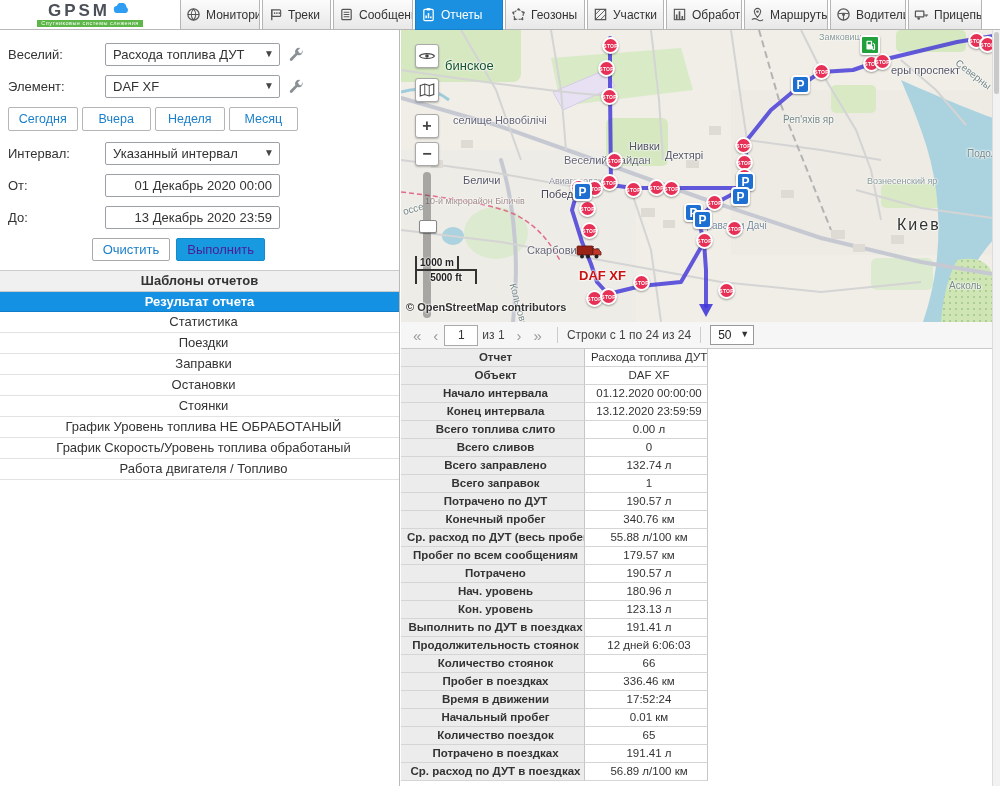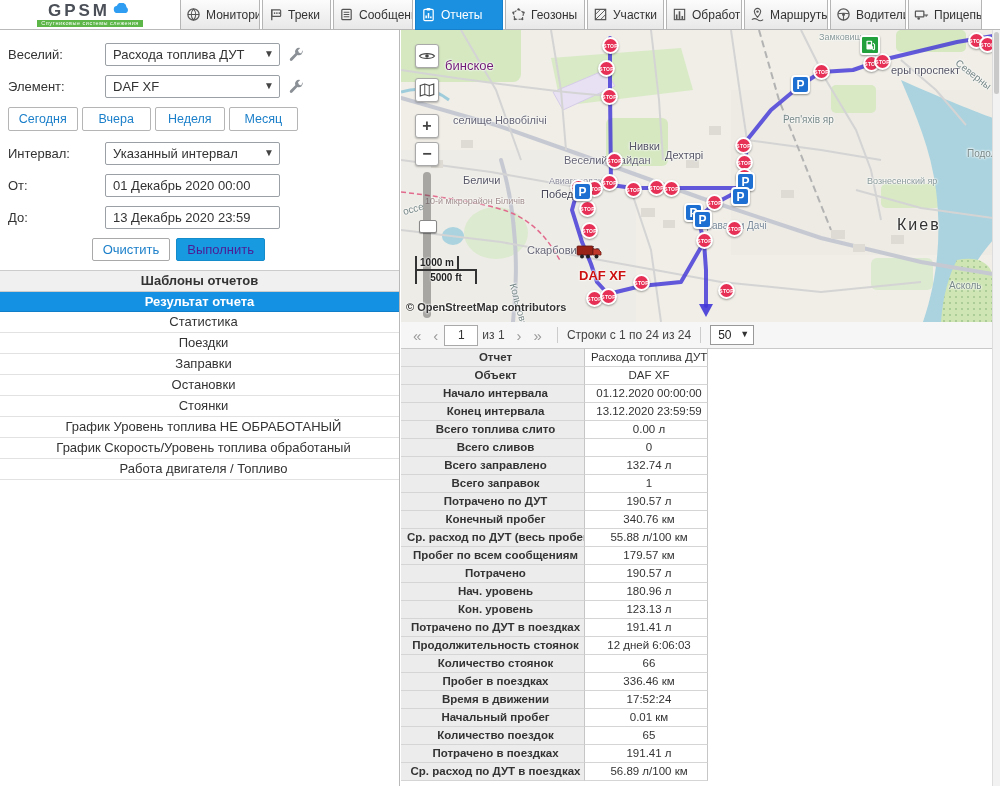--- a/index.html
+++ b/index.html
@@ -37,21 +37,21 @@
   
   .left{position:absolute;top:30px;left:0;width:400px;bottom:0;background:#fff;
         border-right:1px solid #b9b9b9;box-sizing:border-box;}
   .form{padding:13px 0 0 8px;}
   .frow{display:flex;align-items:center;margin-bottom:9px;}
   .flabel{width:97px;font-size:13px;color:#333;flex:none;}
   .fselect,.finput{box-sizing:border-box;width:175px;height:23px;border:1px solid #9aa0a6;border-radius:2px;
         background:#fff;font-size:13px;color:#333;padding:0 18px 0 7px;position:relative;
         display:flex;align-items:center;white-space:nowrap;overflow:hidden;}
   .finput{padding-right:7px;font-family:"Liberation Sans",sans-serif;}
-  input.finput{line-height:21px;}
+  input.finput{line-height:21px;text-align:right;}
   .fselect .arr{position:absolute;right:5px;top:4px;font-size:10px;color:#444;}
   .wrench{margin-left:8px;width:16px;height:16px;cursor:pointer;flex:none;}
   .quick{display:flex;gap:4px;width:290px;margin:3px 0 11px 0;}
   .qbtn{flex:1;height:22px;background:#fff;border:1px solid #b5b5b5;border-radius:2px;
         color:#1b7fc9;font-size:12.5px;display:flex;align-items:center;justify-content:center;cursor:pointer;}
   .actions{display:flex;justify-content:flex-end;gap:6px;width:257px;margin-top:2px;}
   .btn{height:23px;padding:0 10px;font-size:13px;border-radius:2px;display:flex;align-items:center;cursor:pointer;box-sizing:border-box;}
   .btn.ghost{background:#fff;border:1px solid #a9a9a9;color:#1b7fc9;}
   .btn.primary{background:#189ae1;border:1px solid #148ccc;color:#4c1d95;}
   .sec-head{margin-top:9px;height:20px;line-height:20px;text-align:center;font-weight:bold;font-size:13px;
@@ -370,21 +370,21 @@
 
         <g stroke="#4237d8" stroke-width="4" fill="none" stroke-linejoin="round" stroke-linecap="round" opacity="0.82">
           <path d="M592,6 L556,12 481,30 452,40 420,42 400,55 370,80 346,110 343,150 343,158 270,158 232,158 210,155 209,60 209,8"></path>
           <path d="M209,155 177,158 171,180 181,212 190,234 196,252 207,264 240,256 280,252 303,212 297,188 313,174 343,158"></path>
           <path d="M303,212 305,240 305,276"></path>
         </g>
         <polygon points="298,274 312,274 305,287" fill="#4237d8" opacity="0.9"></polygon>
       </svg>
 
       <div class="mlayer" id="labels-layer">
-          <span class="mlabel" style="left: 44px; top: 28px; font-size: 13px; color: #701a75;">бинское</span>
+          <span class="mlabel" style="left: 44px; top: 28px; font-size: 13px; color: #14532d;">бинское</span>
           <span class="mlabel" style="left: 52px; top: 84px; font-size: 11px; color: rgb(102, 102, 119);">селище Новобілічі</span>
           <span class="mlabel" style="left: 163px; top: 124px; font-size: 11px; color: rgb(102, 102, 119);">Веселий Майдан</span>
           <span class="mlabel" style="left: 228px; top: 110px; font-size: 11px; color: rgb(85, 85, 102);">Нивки</span>
           <span class="mlabel" style="left: 264px; top: 119px; font-size: 11px; color: rgb(85, 85, 102);">Дехтярі</span>
           <span class="mlabel" style="left: 62px; top: 144px; font-size: 11px; color: rgb(85, 85, 102);">Беличи</span>
           <span class="mlabel" style="left: 24px; top: 166px; font-size: 9px; color: rgb(160, 141, 141);">10-й мікрорайон Біличів</span>
           <span class="mlabel" style="left: 140px; top: 158px; font-size: 11px; color: rgb(68, 68, 85);">Победы</span>
           <span class="mlabel" style="left: 148px; top: 146px; font-size: 9px; color: rgb(136, 136, 153);">Авиагородок</span>
           <span class="mlabel" style="left: 382px; top: 84px; font-size: 10px; color: rgb(119, 136, 136);">Реп'яхів яр</span>
           <span class="mlabel" style="left: 490px; top: 34px; font-size: 11px; color: rgb(85, 85, 102);">еры проспект</span>
@@ -549,21 +549,21 @@
         </div>
         <div class="kvrow">
           <div class="kvl">Нач. уровень</div>
           <div class="kvv">180.96 л</div>
         </div>
         <div class="kvrow">
           <div class="kvl">Кон. уровень</div>
           <div class="kvv">123.13 л</div>
         </div>
         <div class="kvrow">
-          <div class="kvl">Потрачено по ДУТ в поездках</div>
+          <div class="kvl">Выполнить по ДУТ в поездках</div>
           <div class="kvv">191.41 л</div>
         </div>
         <div class="kvrow">
           <div class="kvl">Продолжительность стоянок</div>
           <div class="kvv">12 дней 6:06:03</div>
         </div>
         <div class="kvrow">
           <div class="kvl">Количество стоянок</div>
           <div class="kvv">66</div>
         </div>

